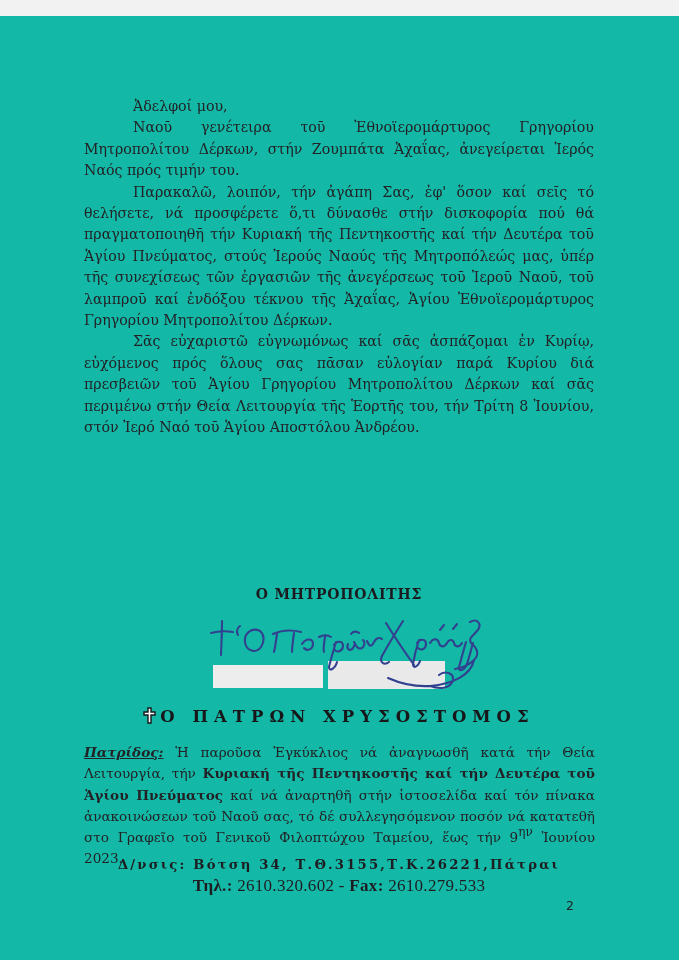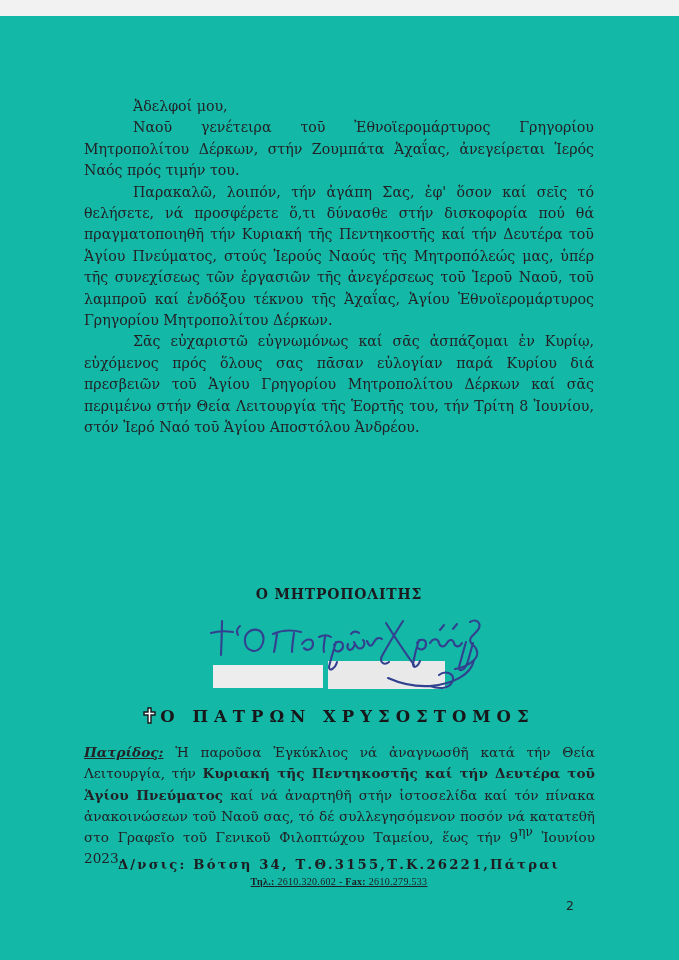--- a/index.html
+++ b/index.html
@@ -51,21 +51,21 @@
   
   .footer-address {
     position:absolute; left:84px; top:841px; width:510px; text-align:center;
     color:#1d1d21;
   }
   .addr-line1 {
     font-weight:700; font-size:13.2px; letter-spacing:2.2px; white-space:nowrap;
   }
   .addr-line2 {
     margin-top:4px; font-family:"Liberation Serif", serif;
-    font-size:10px; letter-spacing:0.3px; white-space:nowrap;text-decoration:underline;
+    font-size:17px; letter-spacing:0.3px; white-space:nowrap;
   }
   .addr-label { font-weight:700; }
   .page-number {
     position:absolute; left:566px; top:882px;
     font-family:"DejaVu Sans", sans-serif; font-size:12.5px; color:#222;
   }
 </style>
 </head>
 <body>
 

